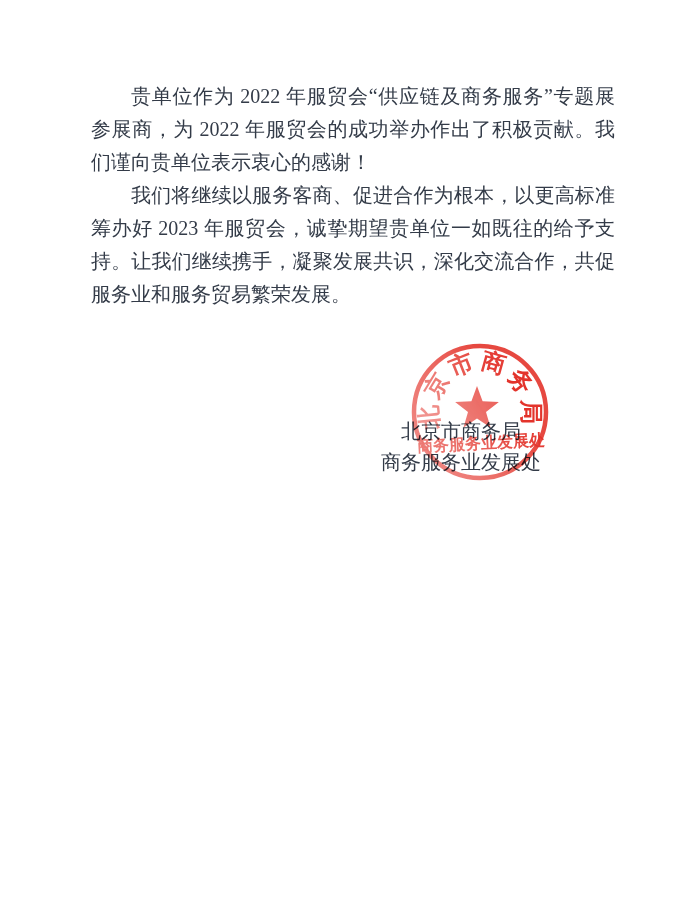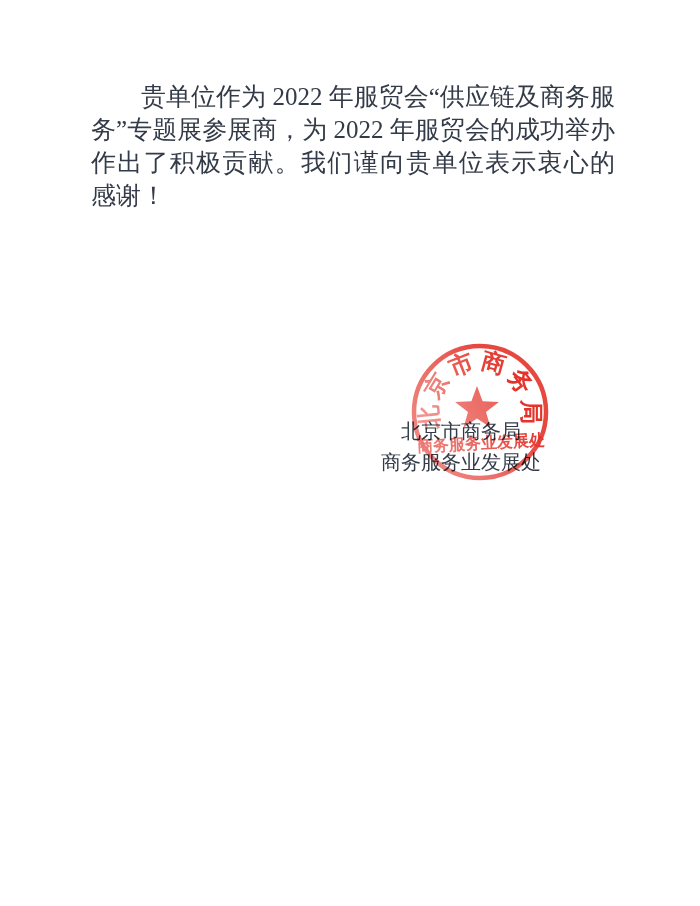--- a/index.html
+++ b/index.html
@@ -13,21 +13,21 @@
     height: 906px;
     background: #ffffff;
     overflow: hidden;
     font-family: "Liberation Serif", "DejaVu Serif", serif;
   }
   .body-text {
     position: absolute;
     left: 91px;
     top: 80px;
     width: 524px;
-    font-size: 25px;
+    font-size: 20px;
     line-height: 33px;
     color: #333b48;
     text-align: justify;
     text-justify: inter-character;
   }
   .body-text p {
     margin: 0;
     text-indent: 2em;
   }
   .signature {
@@ -57,20 +57,21 @@
     font-weight: bold;
   }
 </style>
 </head>
 <body>
 
 <div class="page">
 
   <div class="body-text">
     <p>贵单位作为 2022 年服贸会“供应链及商务服务”专题展参展商，为 2022 年服贸会的成功举办作出了积极贡献。我们谨向贵单位表示衷心的感谢！</p>
+    <p>我们将继续以服务客商、促进合作为根本，以更高标准筹办好 2023 年服贸会，诚挚期望贵单位一如既往的给予支持。让我们继续携手，凝聚发展共识，深化交流合作，共促服务业和服务贸易繁荣发展。</p>
   </div>
 
   <div class="signature">
     <div>北京市商务局</div>
     <div>商务服务业发展处</div>
   </div>
 
   <svg class="stamp" viewBox="0 0 180 180" width="180" height="180" xmlns="http://www.w3.org/2000/svg">
     <defs>
       <linearGradient id="fadeGrad" x1="0" y1="0.9" x2="1" y2="0.25">

